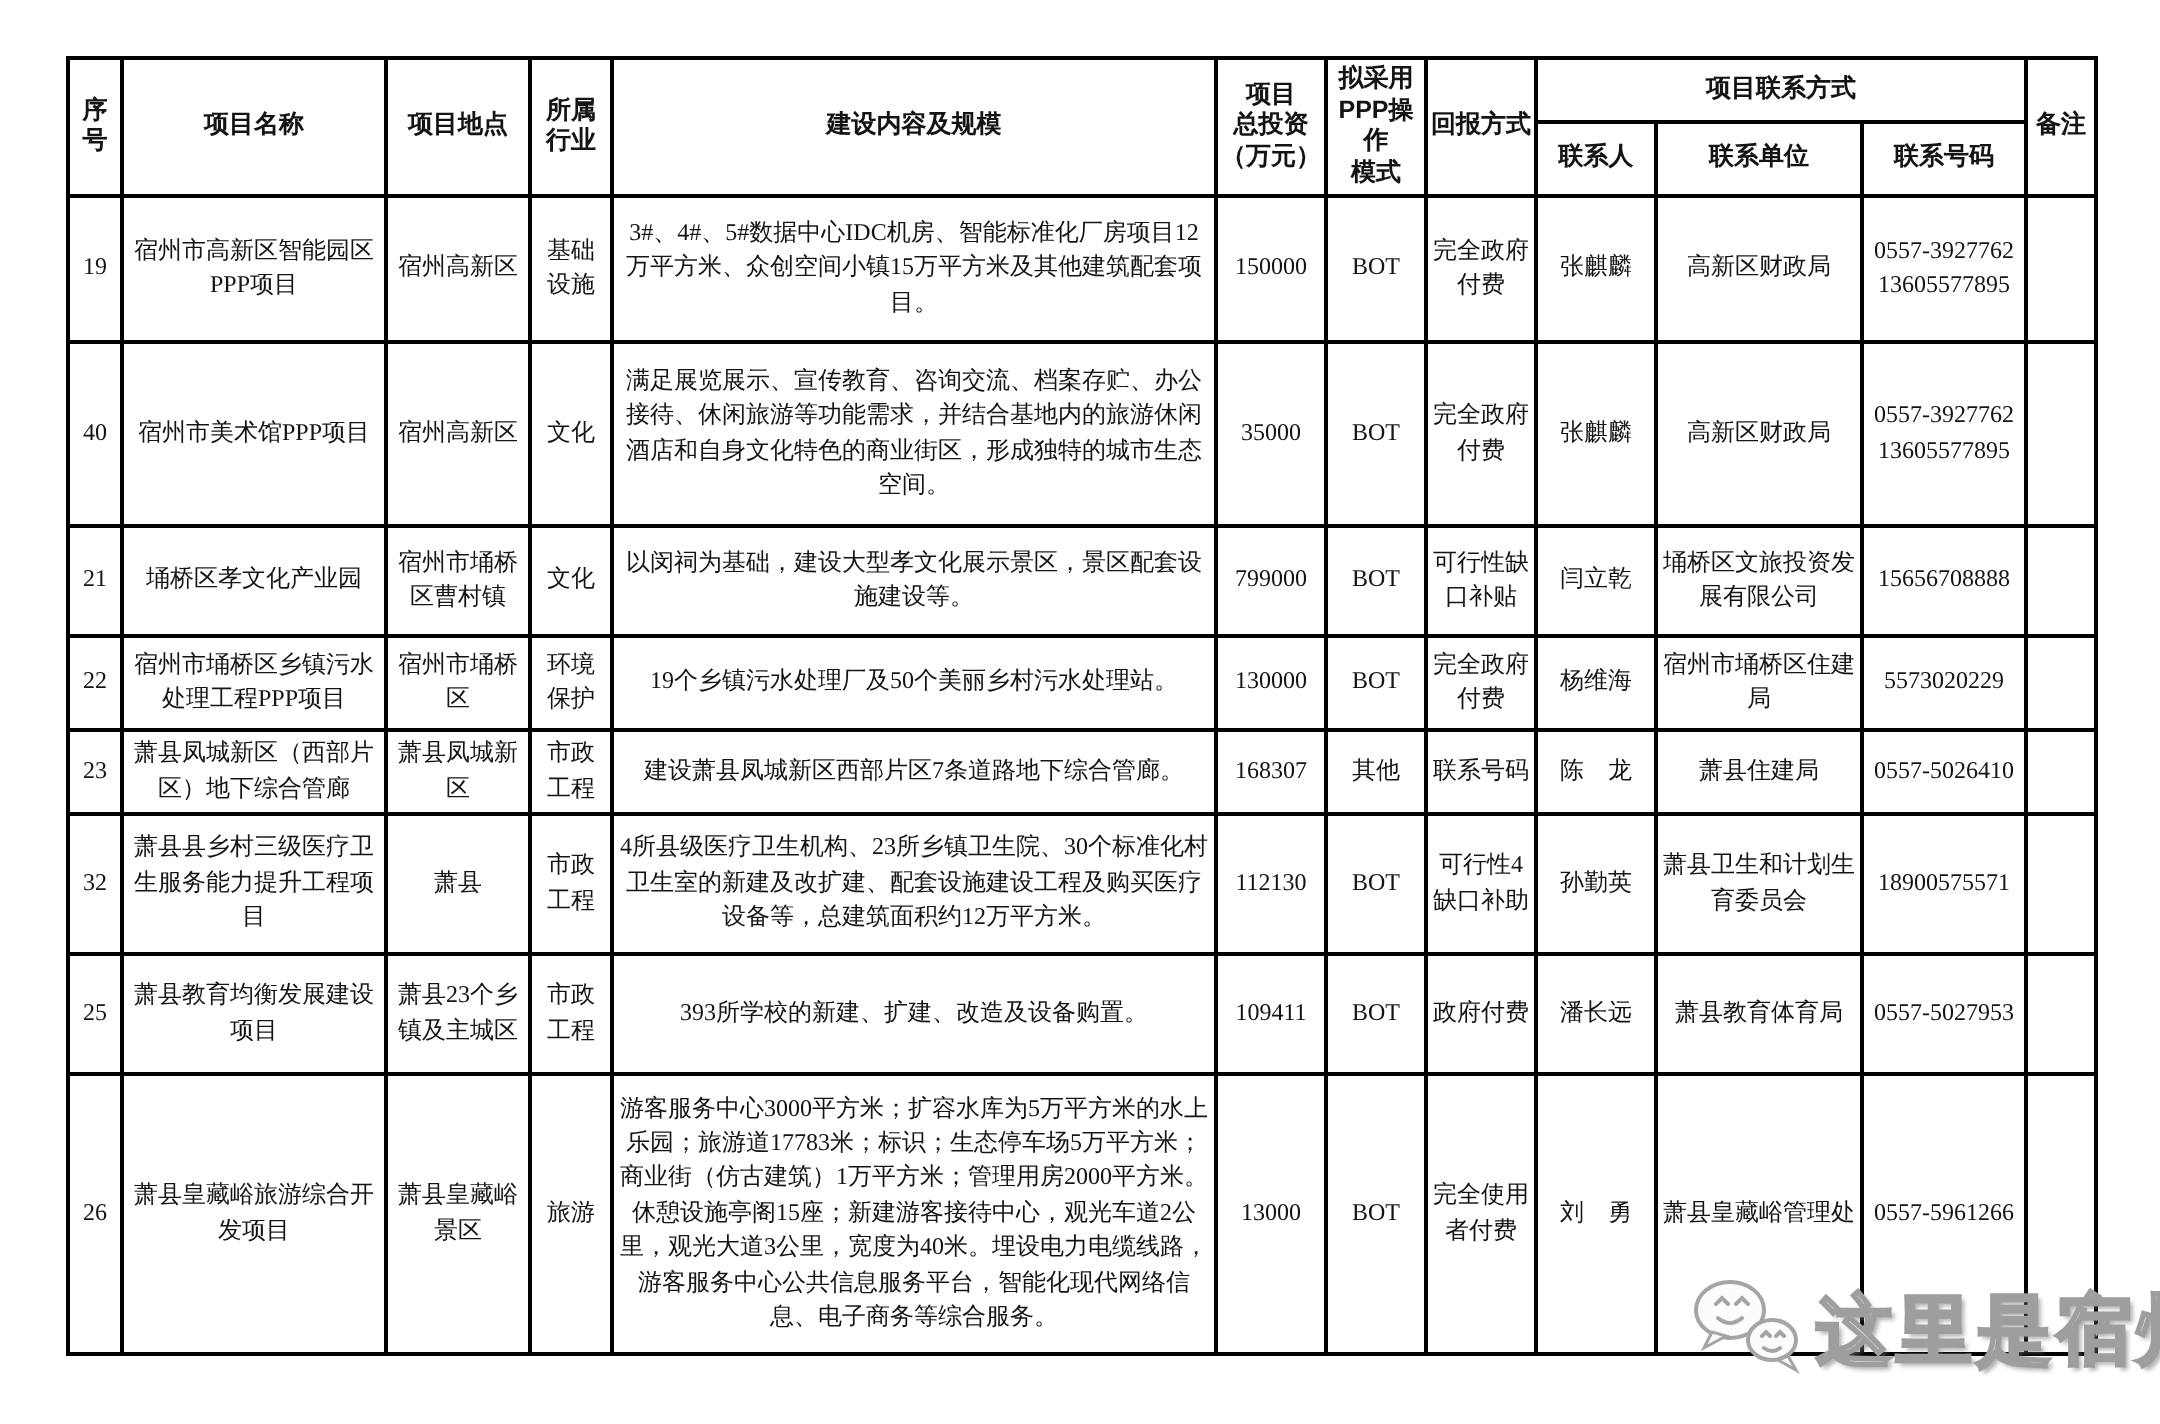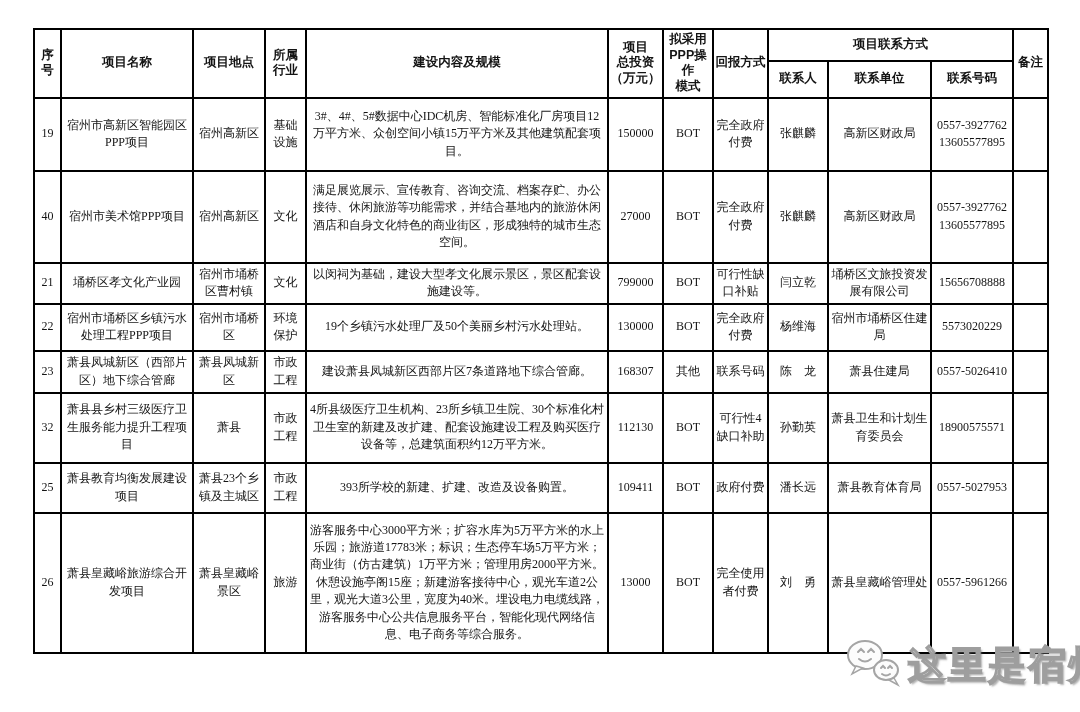--- a/index.html
+++ b/index.html
@@ -37,25 +37,25 @@
     line-height:1.45;
   }
   td.tl{ text-align:left; padding:2px 5px; }
   td.num{ font-size:12px; }
   td.pre{ white-space:pre-line; padding:0 1px; }
   td.tight{ padding:0 1px; }
   tr.hr1{height:25px;}
   tr.hr2{height:29px;}
   tr.r0{height:73px;}
   tr.r1{height:92px;}
-  tr.r2{height:41px;}
+  tr.r2{height:55px;}
   tr.r3{height:47px;}
   tr.r4{height:42px;margin-top:10px;}
   tr.r5{height:70px;}
-  tr.r6{height:50px;margin-top:20px;}
+  tr.r6{height:60px;margin-top:20px;}
   tr.r7{height:140px;}
   .watermark{
     position:absolute;
     left:842px;top:636px;
     display:flex;align-items:center;gap:4px;
     z-index:5;
     pointer-events:none;
   }
   .watermark .wm-text{
     font-family:"Liberation Sans","DejaVu Sans",sans-serif;
@@ -128,21 +128,21 @@
         <td class="pre num">0557-3927762
 13605577895</td>
         <td></td>
       </tr>
       <tr class="r1">
         <td>40</td>
         <td class="tl">宿州市美术馆PPP项目</td>
         <td>宿州高新区</td>
         <td class="tight">文化</td>
         <td class="tl">满足展览展示、宣传教育、咨询交流、档案存贮、办公接待、休闲旅游等功能需求，并结合基地内的旅游休闲酒店和自身文化特色的商业街区，形成独特的城市生态空间。</td>
-        <td class="num">27000</td>
+        <td class="num">35000</td>
         <td>BOT</td>
         <td class="tight">完全政府付费</td>
         <td>张麒麟</td>
         <td>高新区财政局</td>
         <td class="pre num">0557-3927762
 13605577895</td>
         <td></td>
       </tr>
       <tr class="r2">
         <td>21</td>

